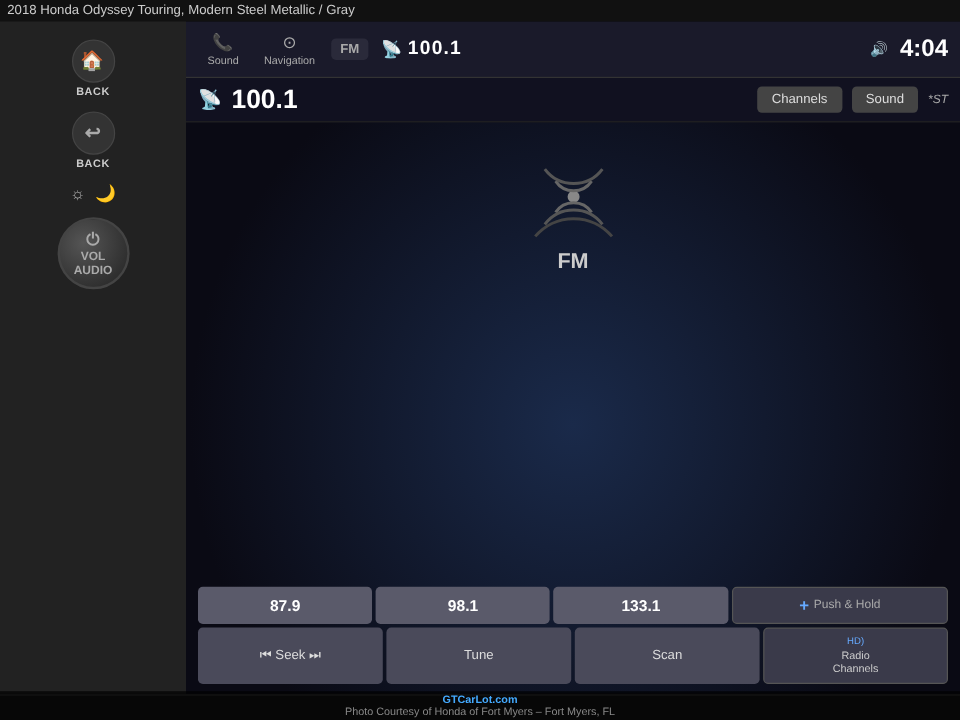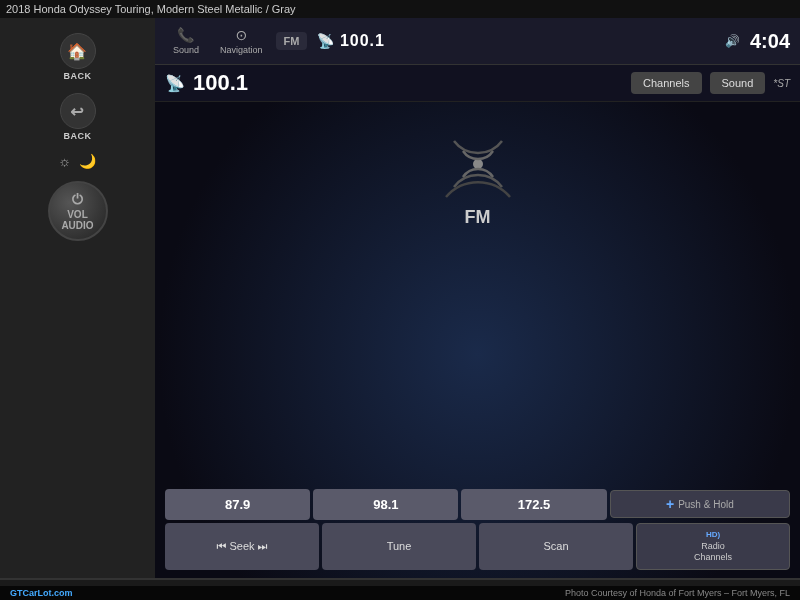--- a/index.html
+++ b/index.html
@@ -244,21 +244,20 @@
       bottom: 0;
       left: 0;
       right: 0;
       z-index: 10;
     }
 
     .preset-row {
       display: flex;
       gap: 3px;
       padding: 0 10px 3px 10px;
-      align-items: center;
     }
 
     .preset-btn {
       flex: 1;
       background: #5a5a6a;
       color: white;
       border: none;
       border-radius: 4px;
       padding: 8px 5px;
       font-size: 13px;
@@ -344,20 +343,21 @@
       left: 0;
       right: 0;
       background: rgba(0,0,0,0.7);
       color: #888;
       font-size: 9px;
       text-align: center;
       padding: 2px;
       display: flex;
       justify-content: space-between;
       padding: 2px 10px;
+      flex-direction: column;
     }
 
     .gtcarlot {
       color: #4af;
       font-weight: bold;
     }
   </style>
 </head>
 <body>
 
@@ -442,37 +442,37 @@
         </svg>
       </div>
       <span class="fm-label">FM</span>
     </div>
 
     <div class="bottom-controls">
 
       <div class="preset-row">
         <button class="preset-btn">87.9</button>
         <button class="preset-btn">98.1</button>
-        <button class="preset-btn">172.5</button>
+        <button class="preset-btn">133.1</button>
         <button class="push-hold-btn">
           <span class="push-hold-plus">+</span>
           <span>Push &amp; Hold</span>
         </button>
       </div>
 
       <div class="action-row">
         <button class="action-btn seek-btn">
           <span>⏮</span>
           <span>Seek</span>
           <span>⏭</span>
         </button>
         <button class="action-btn">Tune</button>
         <button class="action-btn">Scan</button>
         <button class="radio-channels-btn">
-          <span style="font-size:8px; color:#6af; font-weight:bold;">HD)</span><br>
+          <span style="font-size:8px; color:#6af; font-weight:normal;">HD)</span><br>
           <span style="font-size:9px;">Radio<br>Channels</span>
         </button>
       </div>
     </div>
 
   </div>
 </div>
 
 <div class="bottom-physical" style="height:80px;">
 

